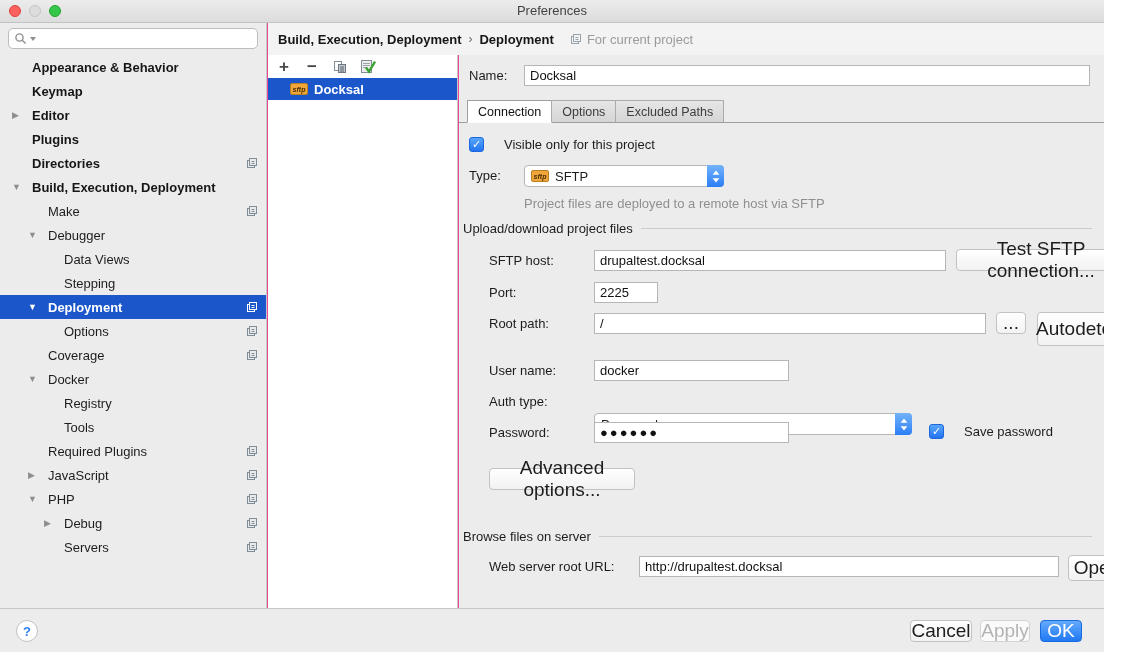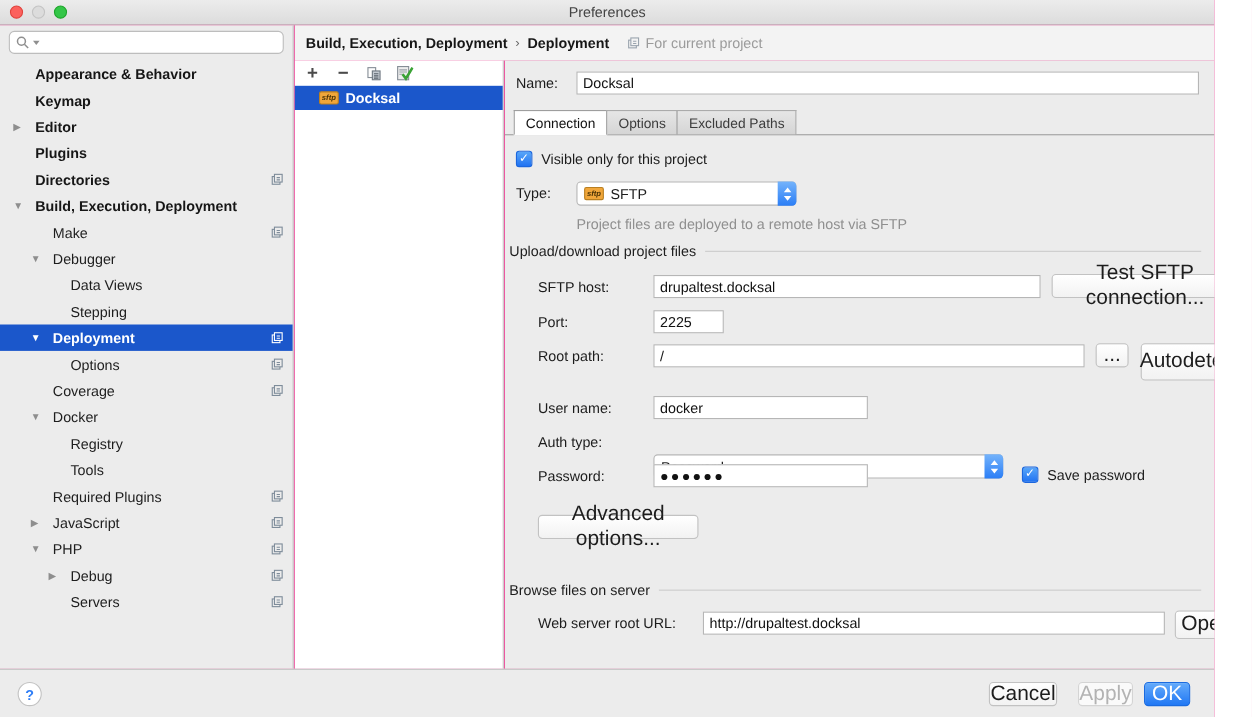--- a/index.html
+++ b/index.html
@@ -78,21 +78,21 @@
   .hint{color:#8F8F8F;}
   .tabs{position:absolute;left:0;right:0;top:45px;height:23px;display:flex;align-items:flex-end;
         padding-left:8px;border-bottom:1px solid #9E9E9E;}
   .tab{height:22px;display:flex;align-items:center;padding:0 10px;font-size:12.5px;color:#3c3c3c;
        background:linear-gradient(#E6E6E6,#D5D5D5);border:1px solid #ABABAB;border-bottom:none;margin-right:-1px;}
   .tab.active{background:#fff;border:1px solid #9E9E9E;border-bottom:1px solid #fff;margin-bottom:-1px;
               height:23px;color:#111;}
   .cbx{display:inline-flex;align-items:center;justify-content:center;width:15px;height:15px;border-radius:3px;
        background:linear-gradient(#58A6F9,#2173F2);border:1px solid #1C67DE;color:#fff;flex:0 0 auto;}
   .cbx::after{content:"✓";font-size:11px;line-height:1;}
-  .cbxrow{display:flex;align-items:center;gap:8px;}
+  .cbxrow{display:flex;align-items:center;gap:20px;}
   .combo{position:relative;height:22px;background:#fff;border:1px solid #B6B6B6;border-radius:4px;
          display:flex;align-items:center;padding:0 22px 0 6px;}
   .combo .stepper{position:absolute;right:-1px;top:-1px;bottom:-1px;width:17px;border-radius:0 4px 4px 0;
                   background:linear-gradient(#74B3FB,#2B7EF6);display:flex;align-items:center;justify-content:center;}
   .dots-field{letter-spacing:2px;font-weight:700;}
 
   
   .footer{position:absolute;left:0;right:0;bottom:0;height:44px;background:#ECECEC;border-top:1px solid #C6C6C6;}
   .helpbtn{position:absolute;left:16px;top:11px;width:22px;height:22px;border-radius:50%;background:#fff;
            border:1px solid #C2C2C2;display:flex;align-items:center;justify-content:center;
@@ -362,18 +362,18 @@
         <span class="sline"></span>
     </div>
 
     <div class="abs flabel" style="left:30px;top:501px;">Web server root URL:</div>
     <input class="abs field" style="left: 180px; top: 501px; width: 420px;" value="http://drupaltest.docksal">
     <button class="abs btn" style="left:609px;top:500px;width:58px;padding:12px;">Open</button>
   </div>
 
   <div class="footer">
     <div class="helpbtn">?</div>
-    <button class="btn" style="position:absolute;right:143px;top:11px;width:62px;">Cancel</button>
+    <button class="btn" style="position:absolute;right:132px;top:11px;width:62px;">Cancel</button>
     <button class="btn disabled" style="position:absolute;right:74px;top:11px;width:50px;padding:0;">Apply</button>
     <button class="btn primary" style="position:absolute;right:22px;top:11px;width:42px;padding:0;">OK</button>
   </div>
 
 </div>
 
 </body></html>

